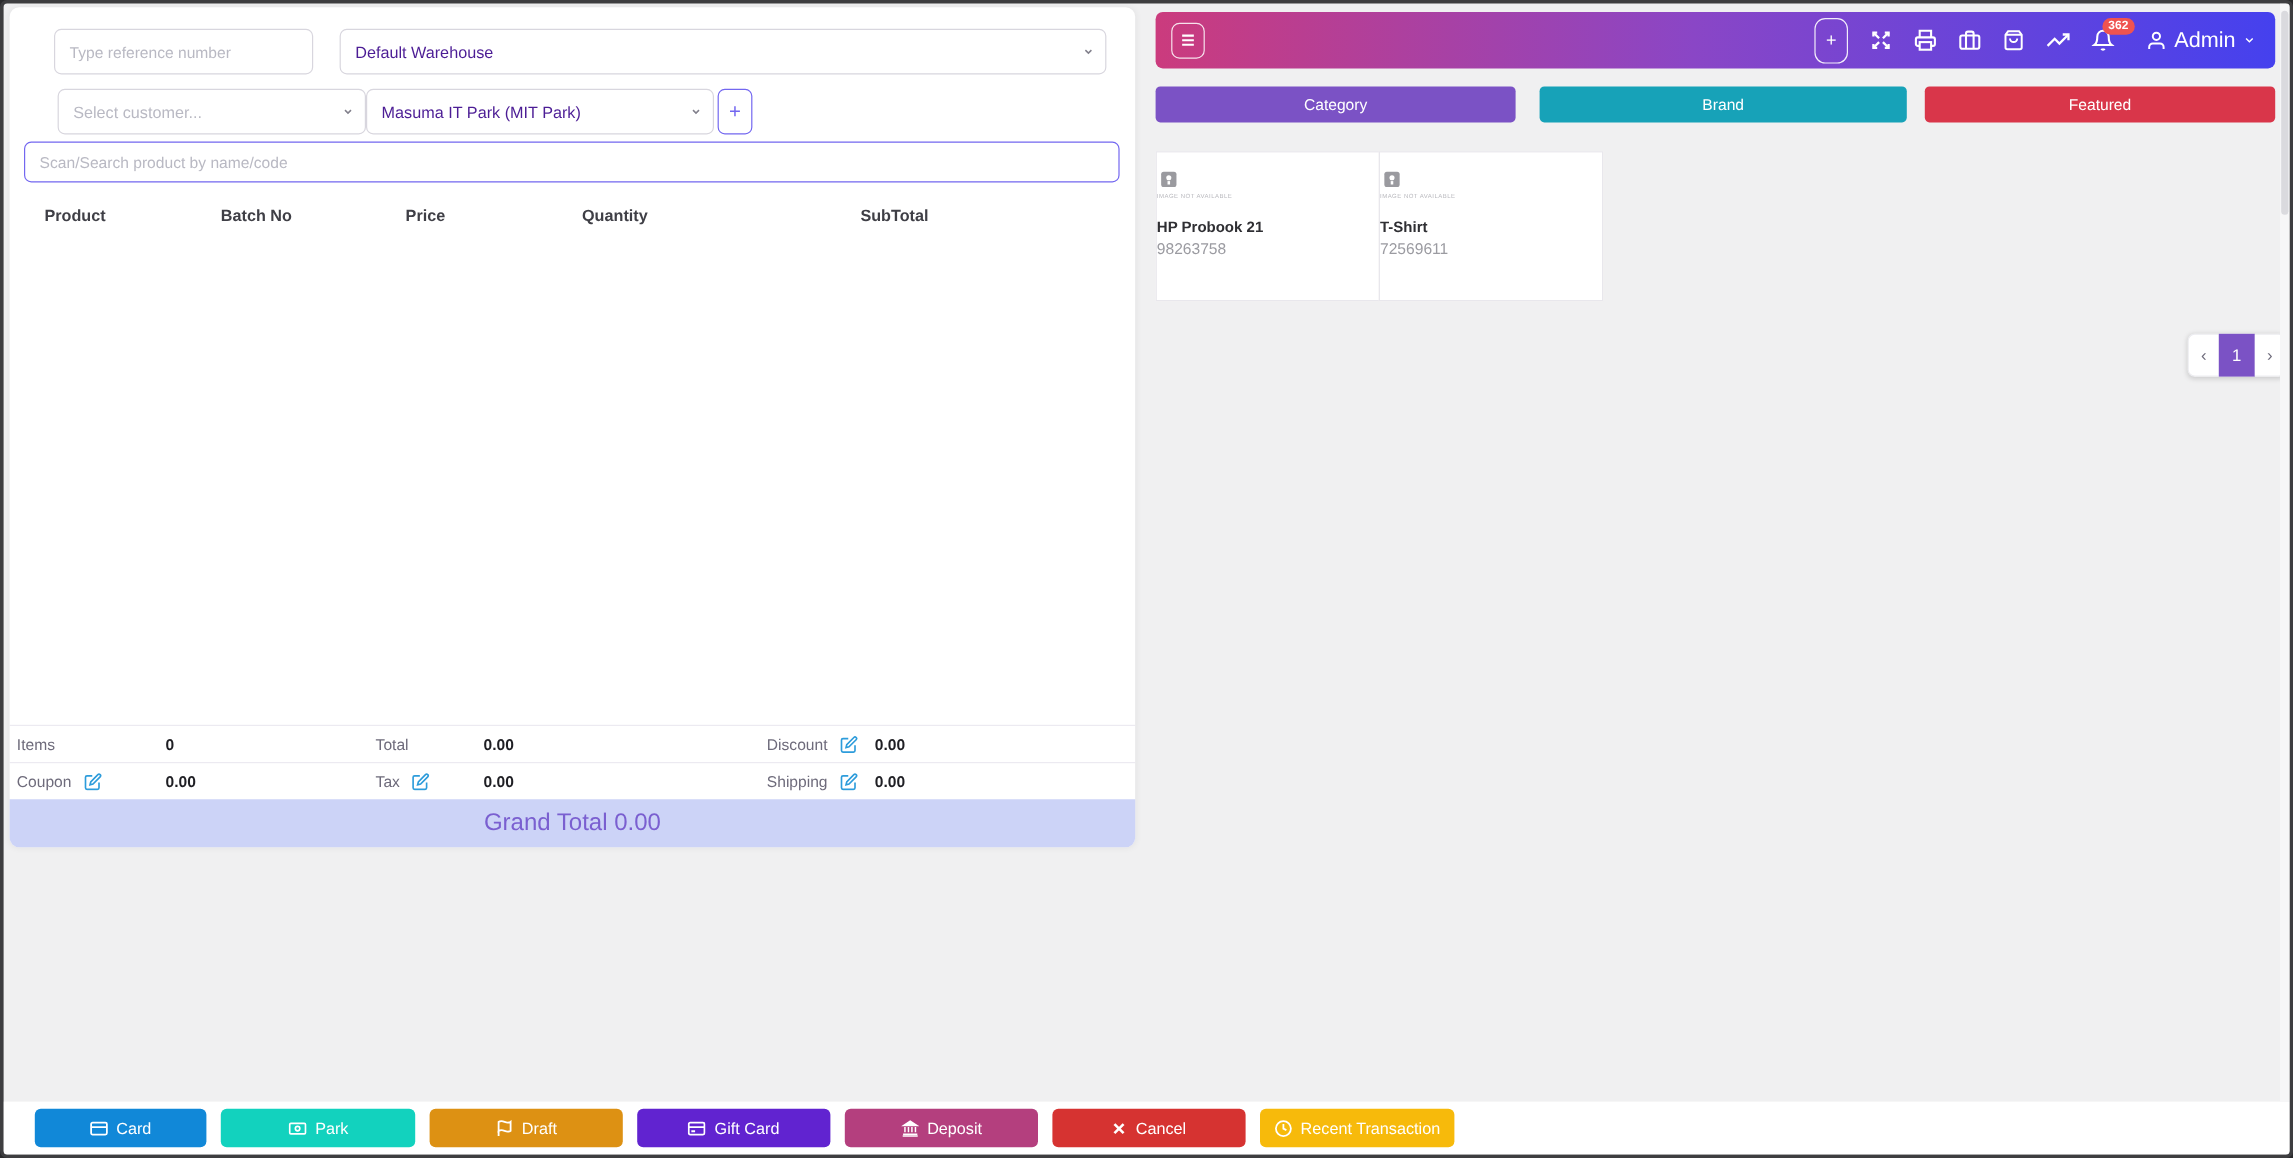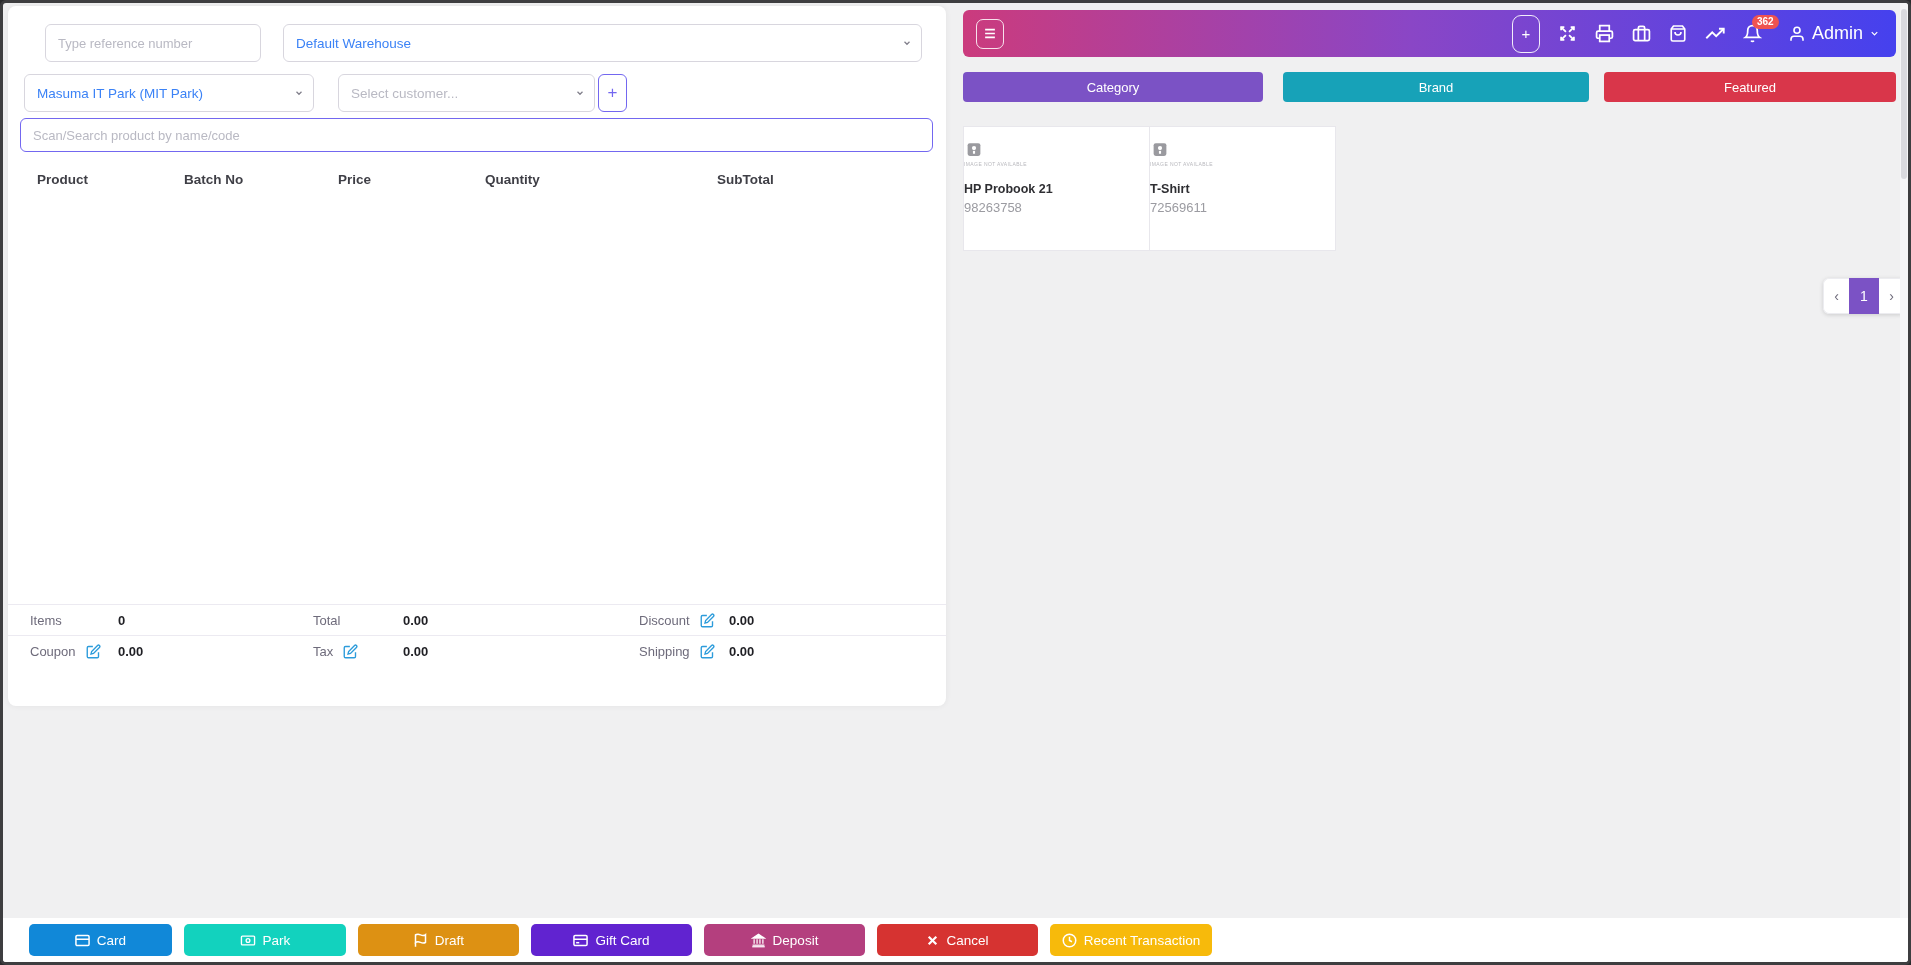--- a/index.html
+++ b/index.html
@@ -13,40 +13,40 @@
   .inp{box-sizing:border-box;height:38px;border:1px solid #d8d6de;border-radius:6px;
        padding:0 12px;font-size:13px;color:#6e6b7b;background:#fff;font-family:inherit;outline:none;}
   .inp::placeholder{color:#b9b9c3;}
   .row1{position:absolute;top:18px;left:10px;right:24px;display:flex;}
   .date-inp{width:217px;}
   .ref-inp{width:216px;margin-left:27px;}
   .selbox{box-sizing:border-box;height:38px;border:1px solid #d8d6de;border-radius:6px;
           background:#fff;display:flex;align-items:center;padding:0 26px 0 12px;position:relative;
           font-size:13.5px;cursor:pointer;}
   .selbox .caret{position:absolute;right:9px;top:50%;transform:translateY(-50%);color:#82808c;}
-  .sel-accent{color:#3b82f6;}
+  .sel-accent{color:#4c1d95;}
   .sel-muted{color:#b9b9c3;}
   .warehouse-sel{flex:1;margin-left:22px;}
   .row2{position:absolute;top:68px;left:16px;display:flex;}
   .biller-sel{width:290px;}
   .customer-sel{width:257px;margin-left:24px;}
   .addcust{box-sizing:border-box;width:29px;height:38px;margin-left:3px;border:1px solid #7367f0;
            border-radius:6px;background:#fff;color:#7367f0;font-size:17px;display:flex;
            align-items:center;justify-content:center;cursor:pointer;font-family:inherit;}
   .search-inp{position:absolute;top:112px;left:12px;width:913px;height:34px;border-color:#7367f0;
               border-radius:6px;}
   .thead{position:absolute;top:166px;left:0;right:0;height:18px;font-weight:700;
          font-size:13.5px;color:#3f3f46;}
   .thead span{position:absolute;top:0;}
   .th0{left:29px;} .th1{left:176px;} .th2{left:330px;} .th3{left:477px;} .th4{left:709px;}
   
   .summary{position:absolute;left:0;right:0;bottom:40px;}
   .sum-row{display:flex;align-items:center;height:30px;border-top:1px solid #eceaf1;font-size:13px;}
   .sc{display:flex;align-items:center;box-sizing:border-box;}
-  .sc1{width:305px;padding-left:22px;}
+  .sc1{width:305px;padding-left:6px;gap:36px;}
   .sc2{width:310px;}
   .sc3{flex:1;padding-left:16px;}
   .lblwrap{display:flex;align-items:center;gap:10px;}
   .sc1 .lblwrap{width:88px;} .sc2 .lblwrap{width:90px;} .sc3 .lblwrap{width:90px;}
   .slbl{color:#6e6b7b;}
   .sval{font-weight:700;color:#1f1f24;}
   .editic{color:#2d9cdb;cursor:pointer;line-height:0;}
   .grand{position:absolute;left:0;right:0;bottom:0;height:40px;border-radius:0 0 8px 8px;
          display:flex;align-items:center;justify-content:center;font-size:20px;}
   
@@ -110,36 +110,36 @@
         <span class="sel-accent">Default Warehouse</span>
         <span class="caret">
           <svg width="10" height="10" viewBox="0 0 24 24" fill="none" stroke="currentColor" stroke-width="3">
               <polyline points="6 9 12 15 18 9"></polyline>
             </svg>
         </span>
       </div>
     </div>
 
     <div class="row2">
+      <div class="selbox customer-sel">
+        <span class="sel-muted">Select customer...</span>
+        <span class="caret">
+          <svg width="10" height="10" viewBox="0 0 24 24" fill="none" stroke="currentColor" stroke-width="3">
+              <polyline points="6 9 12 15 18 9"></polyline>
+            </svg>
+        </span>
+      </div>
       <div class="selbox biller-sel">
         <span class="sel-accent">Masuma IT Park (MIT Park)</span>
         <span class="caret">
           <svg width="10" height="10" viewBox="0 0 24 24" fill="none" stroke="currentColor" stroke-width="3">
               <polyline points="6 9 12 15 18 9"></polyline>
             </svg>
         </span>
       </div>
-      <div class="selbox customer-sel">
-        <span class="sel-muted">Select customer...</span>
-        <span class="caret">
-          <svg width="10" height="10" viewBox="0 0 24 24" fill="none" stroke="currentColor" stroke-width="3">
-              <polyline points="6 9 12 15 18 9"></polyline>
-            </svg>
-        </span>
-      </div>
       <button class="addcust">+</button>
     </div>
 
     <input class="inp search-inp" placeholder="Scan/Search product by name/code" style="">
 
     <div class="thead">
       <span class="th0">Product</span>
       <span class="th1">Batch No</span>
       <span class="th2">Price</span>
       <span class="th3">Quantity</span>
@@ -206,20 +206,23 @@
                   <path d="M11 4H4a2 2 0 0 0-2 2v14a2 2 0 0 0 2 2h14a2 2 0 0 0 2-2v-7"></path>
                   <path d="M18.5 2.5a2.12 2.12 0 0 1 3 3L12 15l-4 1 1-4z"></path>
                 </svg>
             </span>
           </span>
           <span class="sval">0.00</span>
         </div>
       </div>
     </div>
 
+    <div class="grand" style="background-color: rgb(204, 211, 247);">
+      <span style="color: rgb(122, 95, 208);">Grand Total 0.00</span>
+    </div>
   </div>
 
   <div class="topbar">
     <button class="menu-btn">
       <svg width="15" height="13" viewBox="0 0 24 24" fill="none" stroke="currentColor" stroke-width="3.2">
           <line x1="3" y1="5" x2="21" y2="5"></line>
           <line x1="3" y1="12" x2="21" y2="12"></line>
           <line x1="3" y1="19" x2="21" y2="19"></line>
         </svg>
     </button>

